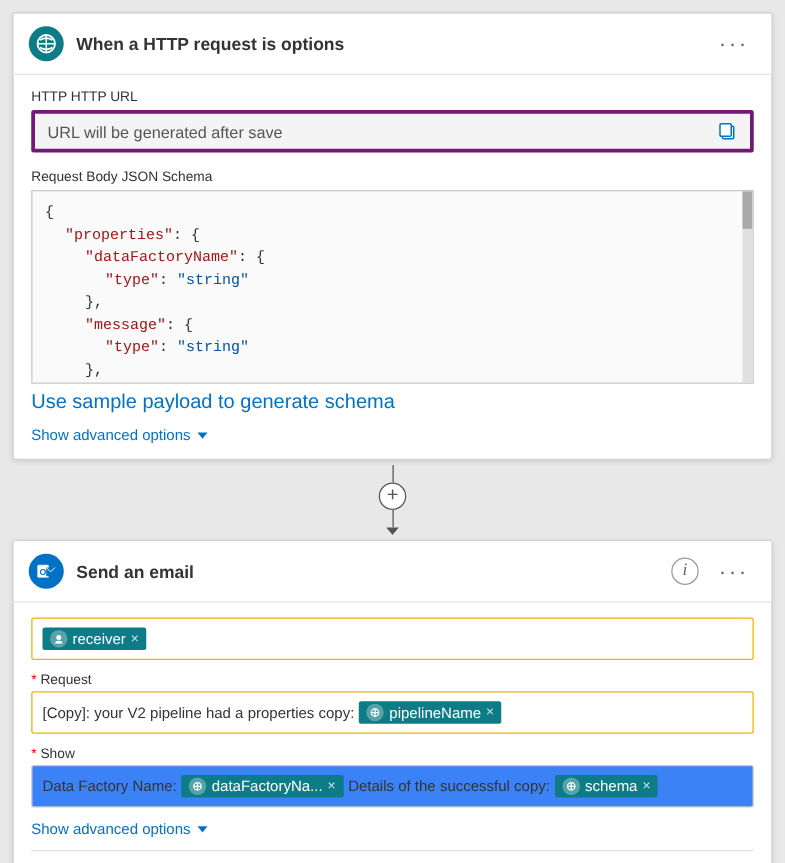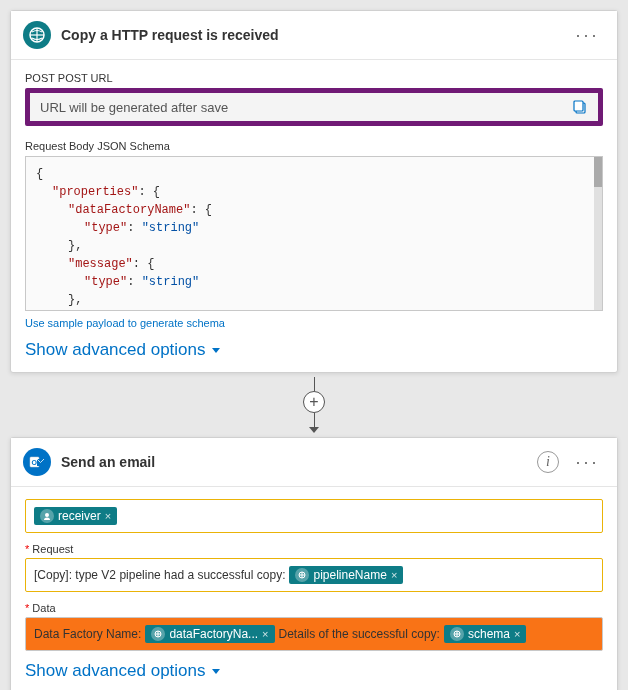--- a/index.html
+++ b/index.html
@@ -100,21 +100,21 @@
     .field-label {
       font-size: 11px;
       color: #333;
       margin-bottom: 4px;
       font-weight: 500;
     }
 
     .url-field {
       display: flex;
       align-items: center;
-      border: 5px solid #701a75;
+      border: 3px solid #701a75;
       border-radius: 2px;
       background: #f4f4f4;
       padding: 6px 10px;
       margin-bottom: 12px;
     }
 
     .url-text {
       flex: 1;
       color: #555;
       font-size: 13px;
@@ -169,30 +169,30 @@
     .indent1 { padding-left: 16px; }
     .indent2 { padding-left: 32px; }
     .indent3 { padding-left: 48px; }
     .key-color { color: #a31515; }
     .val-color { color: #0451a5; }
     .brace-color { color: #333; }
 
     .sample-link {
       color: #0072c6;
       cursor: pointer;
-      font-size: 11px;
+      font-size: 16px;
       margin-top: 6px;
       display: inline-block;
       text-decoration: none;
     }
 
     .advanced-link {
       color: #0072c6;
       cursor: pointer;
-      font-size: 17px;
+      font-size: 12px;
       margin-top: 10px;
       display: flex;
       align-items: center;
       gap: 4px;
     }
 
     
     .connector {
       display: flex;
       flex-direction: column;
@@ -292,21 +292,21 @@
 
     .body-content {
       display: flex;
       align-items: center;
       flex-wrap: wrap;
       gap: 4px;
       border: 1px solid #c8c8c8;
       border-radius: 2px;
       padding: 5px 8px;
       min-height: 34px;
-      background: #f97316;
+      background: #3b82f6;
       font-size: 12px;
       color: #333;
     }
 
     .text-in-body {
       color: #333;
       font-size: 12px;
     }
 
     .connected-section {
@@ -339,25 +339,25 @@
     <div class="card-header">
       <div class="card-icon teal">
         <svg viewBox="0 0 16 16">
           <circle cx="8" cy="8" r="7" fill="none" stroke="white" stroke-width="1.5"></circle>
           <line x1="8" y1="1" x2="8" y2="15" stroke="white" stroke-width="1.2"></line>
           <line x1="1" y1="8" x2="15" y2="8" stroke="white" stroke-width="1.2"></line>
           <path d="M3 5 Q8 2 13 5" fill="none" stroke="white" stroke-width="1.2"></path>
           <path d="M3 11 Q8 14 13 11" fill="none" stroke="white" stroke-width="1.2"></path>
         </svg>
       </div>
-      <span class="card-title">Copy a HTTP request is received</span>
+      <span class="card-title">When a HTTP request is options</span>
       <span class="card-menu-btn">···</span>
     </div>
     <div class="card-body">
-      <div class="field-label">POST POST URL</div>
+      <div class="field-label">HTTP HTTP URL</div>
       <div class="url-field">
         <span class="url-text">URL will be generated after save</span>
         <span class="copy-btn">
           <svg width="16" height="16" viewBox="0 0 16 16" fill="#0072c6">
             <rect x="4" y="4" width="9" height="10" rx="1" fill="none" stroke="#0072c6" stroke-width="1.2"></rect>
             <rect x="2" y="2" width="9" height="10" rx="1" fill="white" stroke="#0072c6" stroke-width="1.2"></rect>
           </svg>
         </span>
       </div>
 
@@ -425,37 +425,37 @@
             </div>
             <span>receiver</span>
             <span class="token-close">×</span>
           </div>
         </div>
       </div>
 
       <div class="field-row">
         <div class="required-label">Request</div>
         <div class="token-input">
-          <span class="text-in-body">[Copy]: type V2 pipeline had a successful copy:</span>
+          <span class="text-in-body">[Copy]: your V2 pipeline had a properties copy:</span>
           <div class="token">
             <div class="token-icon">
               <svg viewBox="0 0 8 8">
                 <circle cx="4" cy="4" r="3" fill="none" stroke="white" stroke-width="1"></circle>
                 <line x1="4" y1="1" x2="4" y2="7" stroke="white" stroke-width="1"></line>
                 <line x1="1" y1="4" x2="7" y2="4" stroke="white" stroke-width="1"></line>
               </svg>
             </div>
             <span>pipelineName</span>
             <span class="token-close">×</span>
           </div>
         </div>
       </div>
 
       <div class="field-row">
-        <div class="required-label">Data</div>
+        <div class="required-label">Show</div>
         <div class="body-content">
           <span class="text-in-body">Data Factory Name:</span>
           <div class="token">
             <div class="token-icon">
               <svg viewBox="0 0 8 8">
                 <circle cx="4" cy="4" r="3" fill="none" stroke="white" stroke-width="1"></circle>
                 <line x1="4" y1="1" x2="4" y2="7" stroke="white" stroke-width="1"></line>
                 <line x1="1" y1="4" x2="7" y2="4" stroke="white" stroke-width="1"></line>
               </svg>
             </div>

